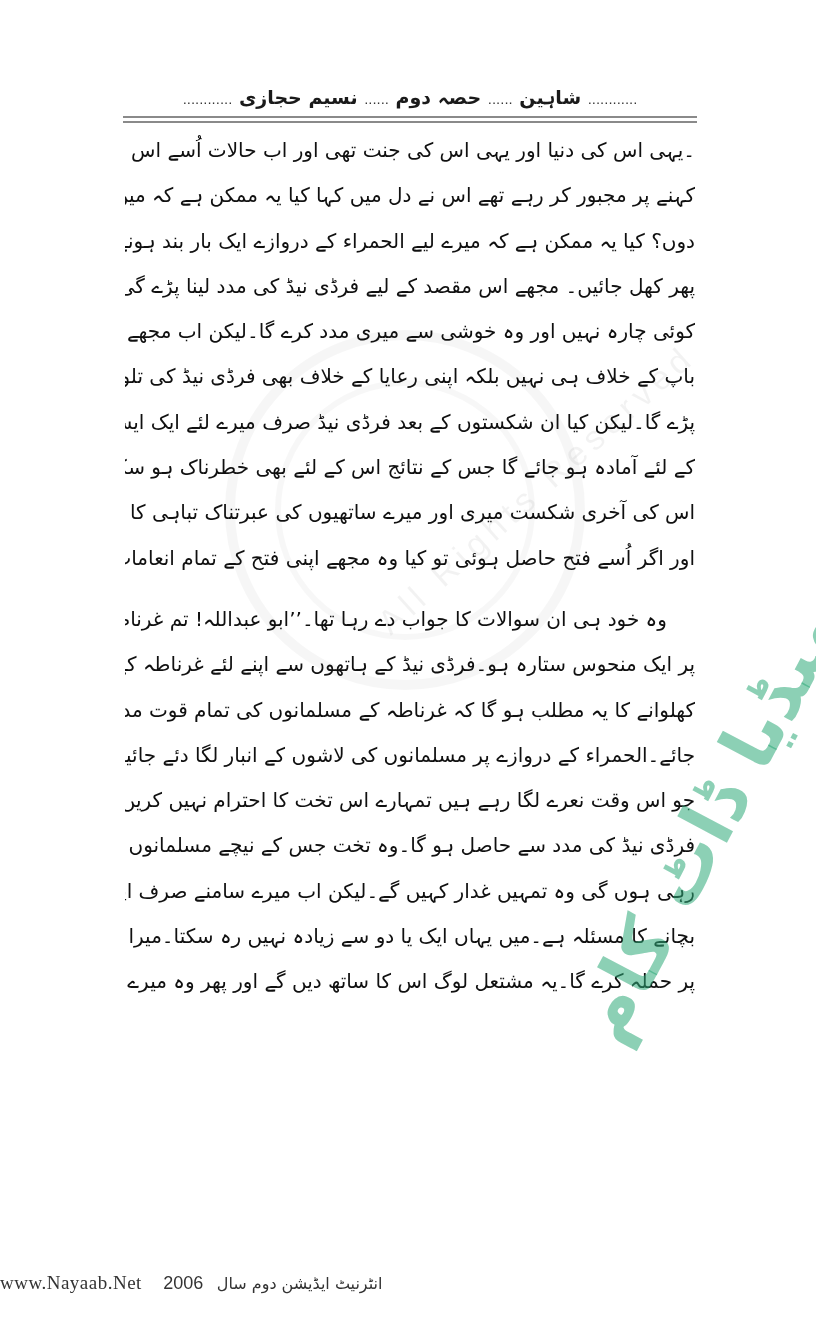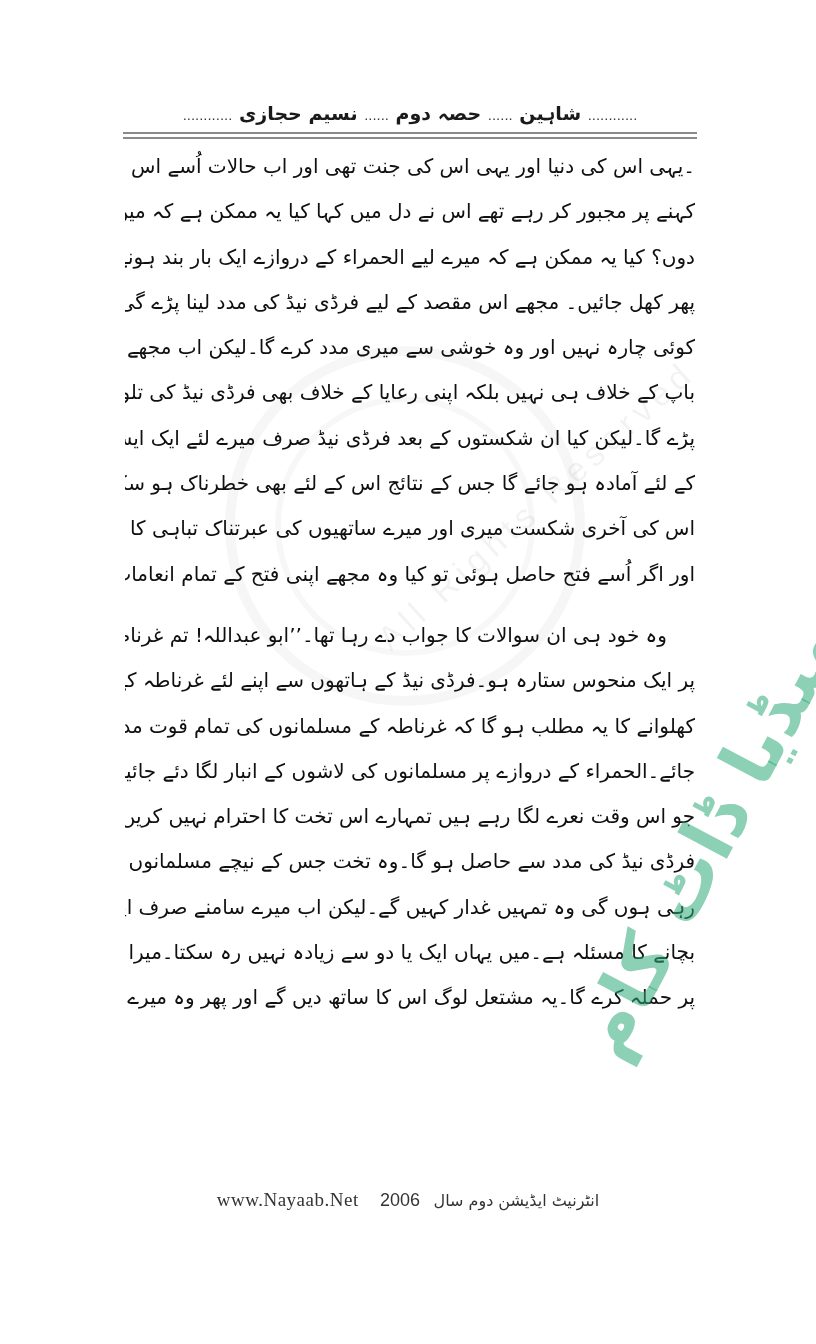--- a/index.html
+++ b/index.html
@@ -13,21 +13,20 @@
     position: relative;
     overflow: hidden;
     font-family: "DejaVu Sans", sans-serif;
     color: #111111;
   }
   .page {
     position: absolute;
     left: 0; top: 0;
     width: 816px; height: 1316px;
     background: #ffffff;
-    margin-top: 16px;
   }
   
   .running-header {
     position: absolute;
     top: 82px;
     left: 123px;
     width: 574px;
     height: 30px;
     direction: rtl;
     text-align: center;
@@ -127,24 +126,23 @@
     text-align-last: right;
     padding-right: 22px;
   }
   .para-gap {
     height: 16px;
   }
 
   
   .footer {
     position: absolute;
-    top: 1173px;
+    top: 1272px;
     left: 0;
     width: 816px;
-    text-align: center;
     font-size: 17px;
     color: #333;
     white-space: nowrap;
   }
   .footer .site {
     font-family: "Liberation Serif", serif;
     font-size: 19px;
     letter-spacing: 0.5px;
   }
   .footer .year {

